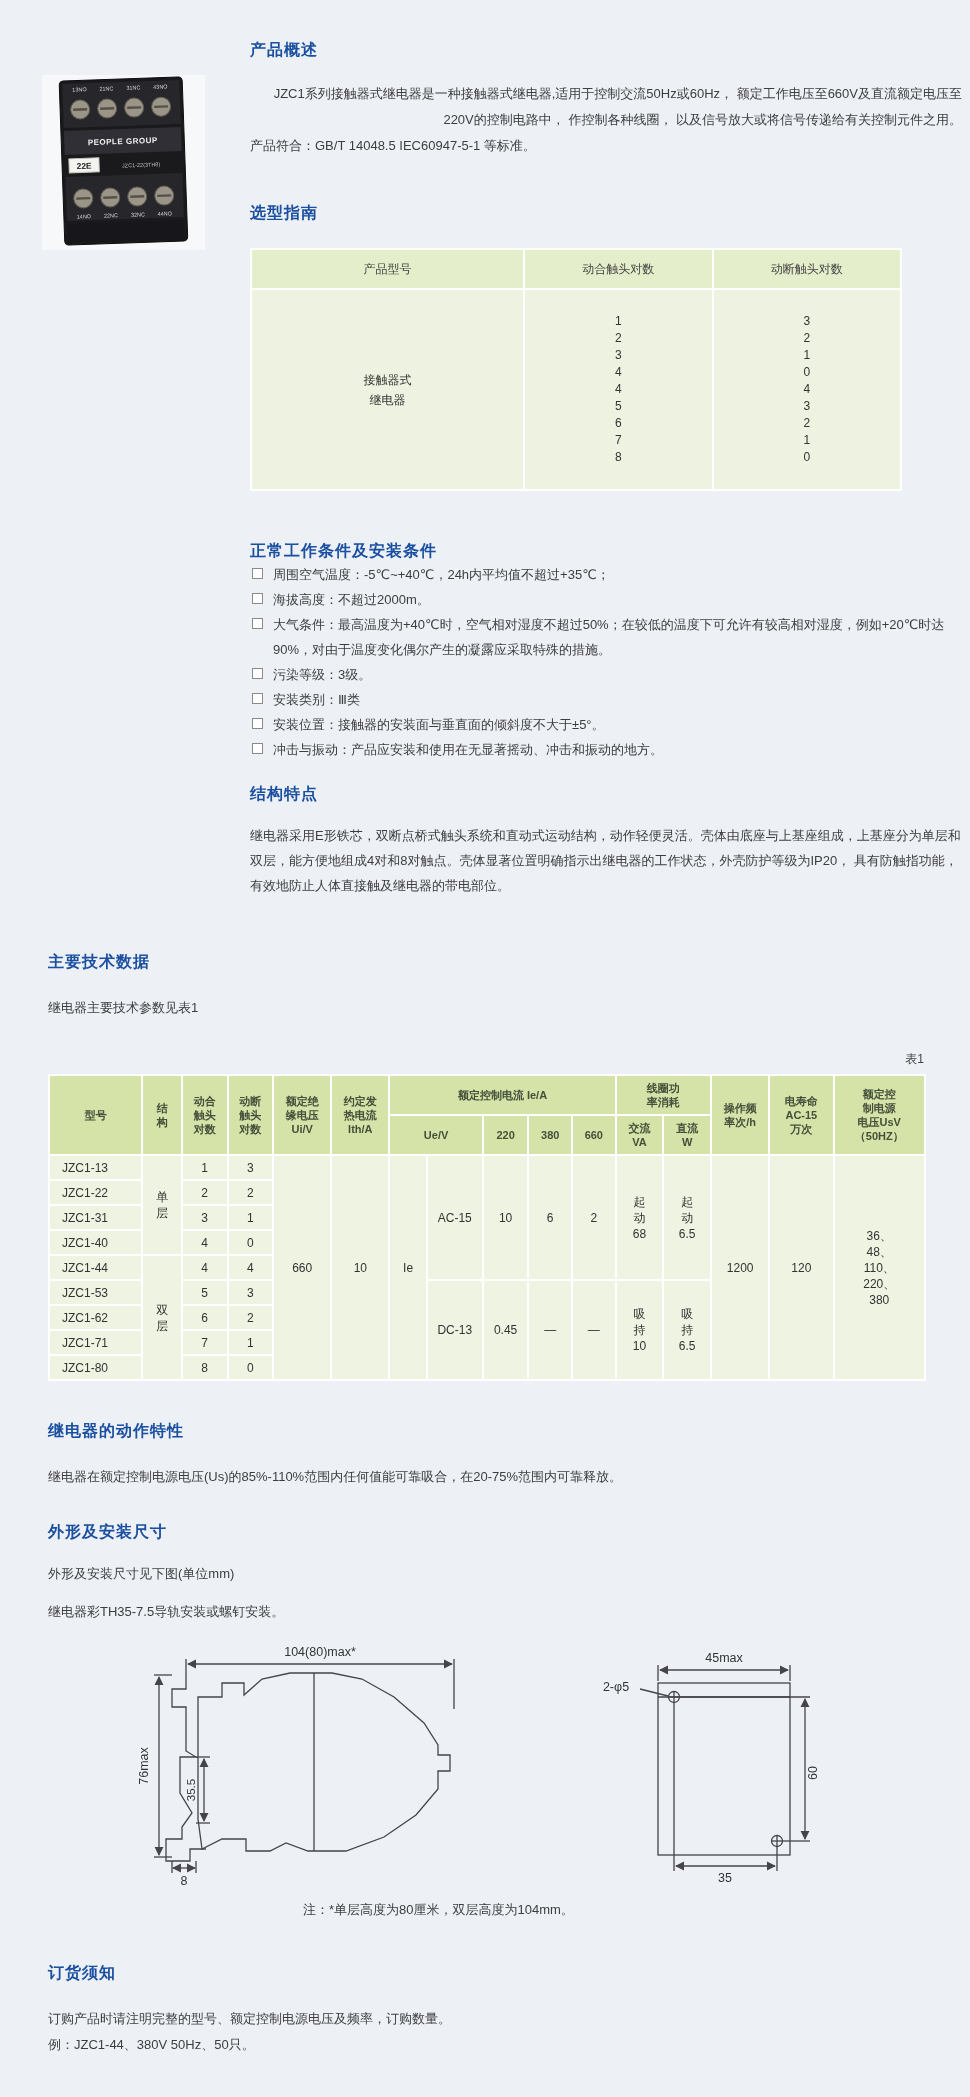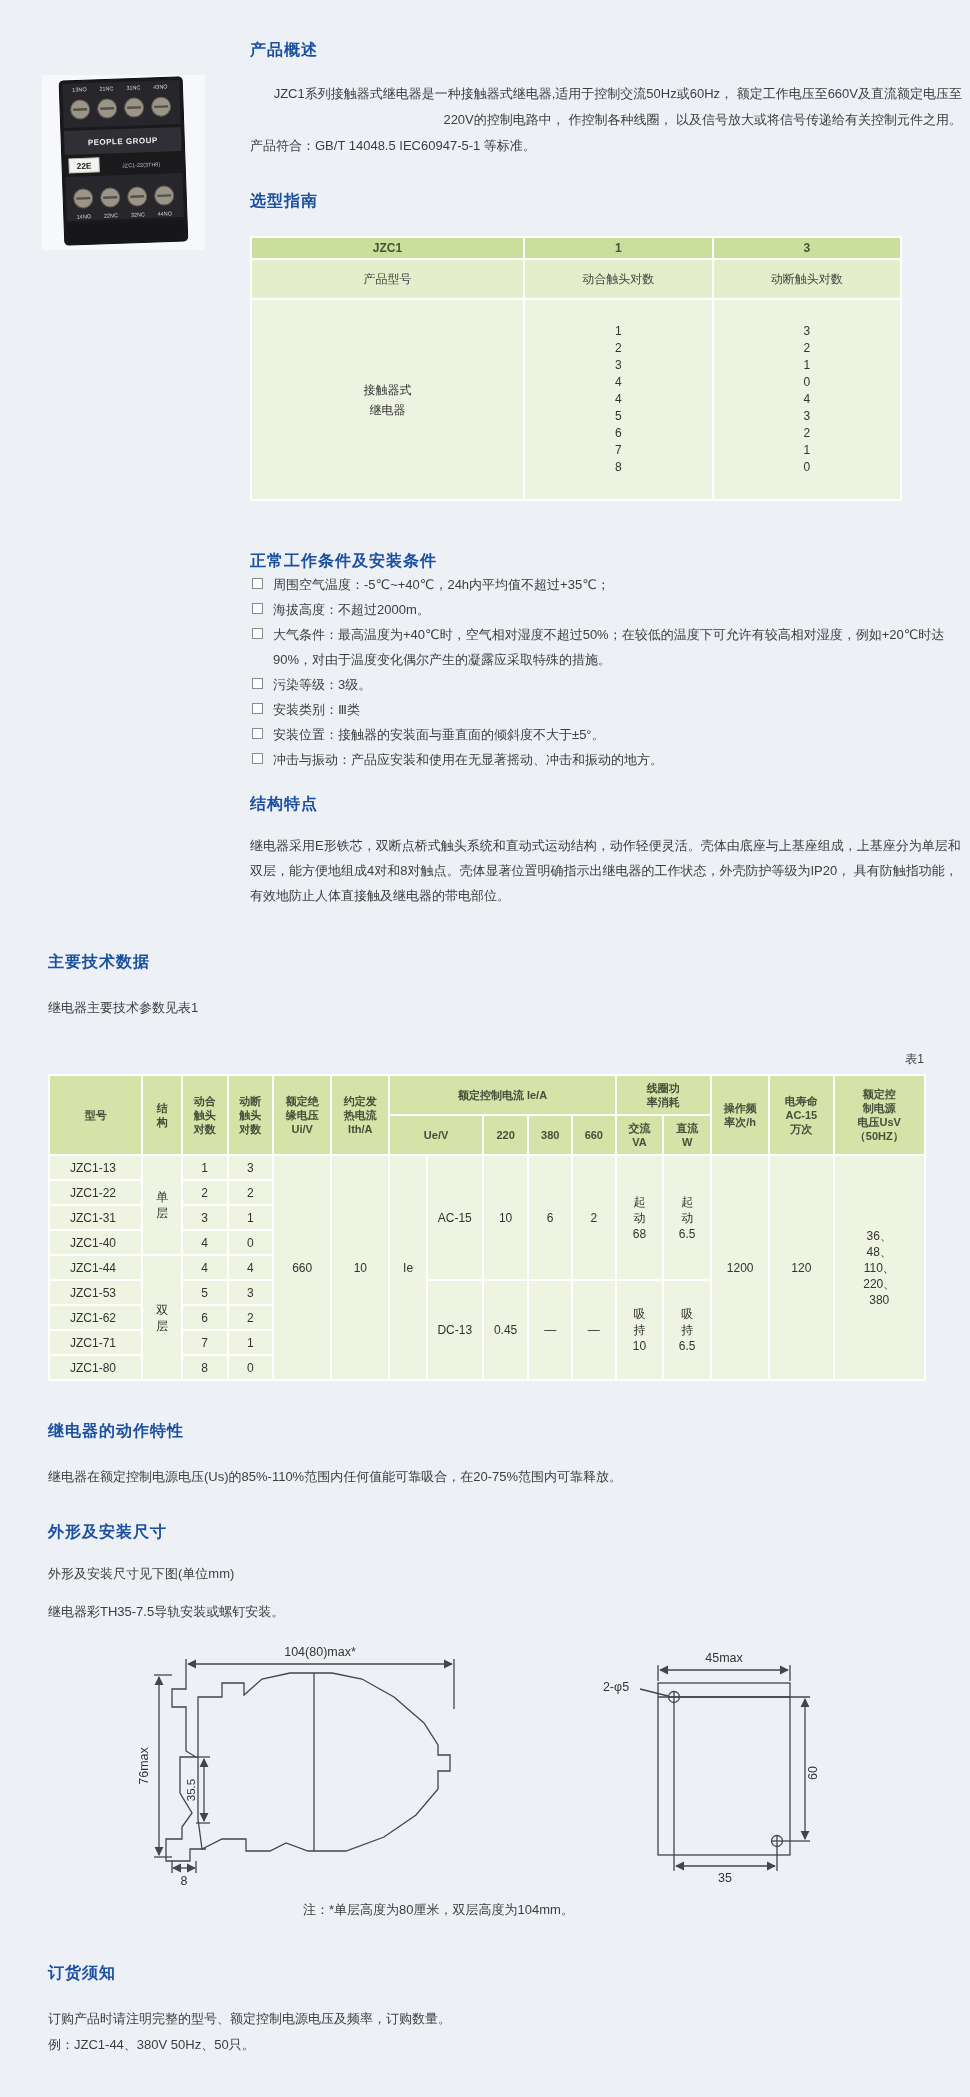--- a/index.html
+++ b/index.html
@@ -28,21 +28,21 @@
   ul.cond { list-style:none; }
   ul.cond li { display:flex; font-size:13px; line-height:25px; color:#3d3d3d; }
   .cbx { flex:0 0 11px; width:11px; height:11px; border:1.5px solid #8a8a8a; background:#fff; margin:6px 10px 0 2px; }
 
   
   .tabletag { text-align:right; font-size:12px; color:#444; margin:30px 2px 6px 0; }
   table.tech { border-collapse:collapse; width:878px; table-layout:fixed; }
   table.tech th, table.tech td { border:2px solid #fff; text-align:center; vertical-align:middle; }
   table.tech th { background:#d5e3a9; font-size:11px; line-height:14px; font-weight:bold; color:#44503a; padding:5px 1px; }
   table.tech td { background:#eef3e2; font-size:12px; line-height:16px; color:#333; height:25px; padding:2px 1px; }
-  table.tech td.model { text-align:left; padding-left:20px; font-size:12px; }
+  table.tech td.model { text-align:left; padding-left:12px; font-size:12px; }
 
   .note { font-size:13px; color:#3d3d3d; margin:10px 0 0 255px; }
   svg text { font-family:"Liberation Sans","DejaVu Sans",sans-serif; }
 </style>
 </head>
 <body>
 
 <div class="page">
 
   <div class="photo">
@@ -88,33 +88,28 @@
         <rect x="23" y="147" width="117" height="19" fill="#17171b"></rect>
       </g>
     </svg>
   </div>
 
   <div class="col-right">
     <h2 class="sec">产品概述</h2>
     <p class="body13" style="margin-top:20px;text-align:right;">JZC1系列接触器式继电器是一种接触器式继电器,适用于控制交流50Hz或60Hz， 额定工作电压至660V及直流额定电压至220V的控制电路中， 作控制各种线圈， 以及信号放大或将信号传递给有关控制元件之用。</p>
     <p class="body13">产品符合：GB/T 14048.5   IEC60947-5-1  等标准。</p>
 
-    <h2 class="sec" style="margin-top:32px;">选型指南</h2>
+    <h2 class="sec" style="margin-top:44px;">选型指南</h2>
     <table class="sel">
       <colgroup>
           <col style="width:42%">
           <col style="width:29%">
           <col style="width:29%">
         </colgroup>
       <tbody>
-          <tr>
-        <th class="h1">JZC1</th>
-        <th class="h1">1</th>
-        <th class="h1">3</th>
-      </tr>
       <tr>
         <th class="h2">产品型号</th>
         <th class="h2">动合触头对数</th>
         <th class="h2">动断触头对数</th>
       </tr>
       <tr>
         <td class="sellabel pre">接触器式
 继电器</td>
         <td class="selnums pre">1
 2

